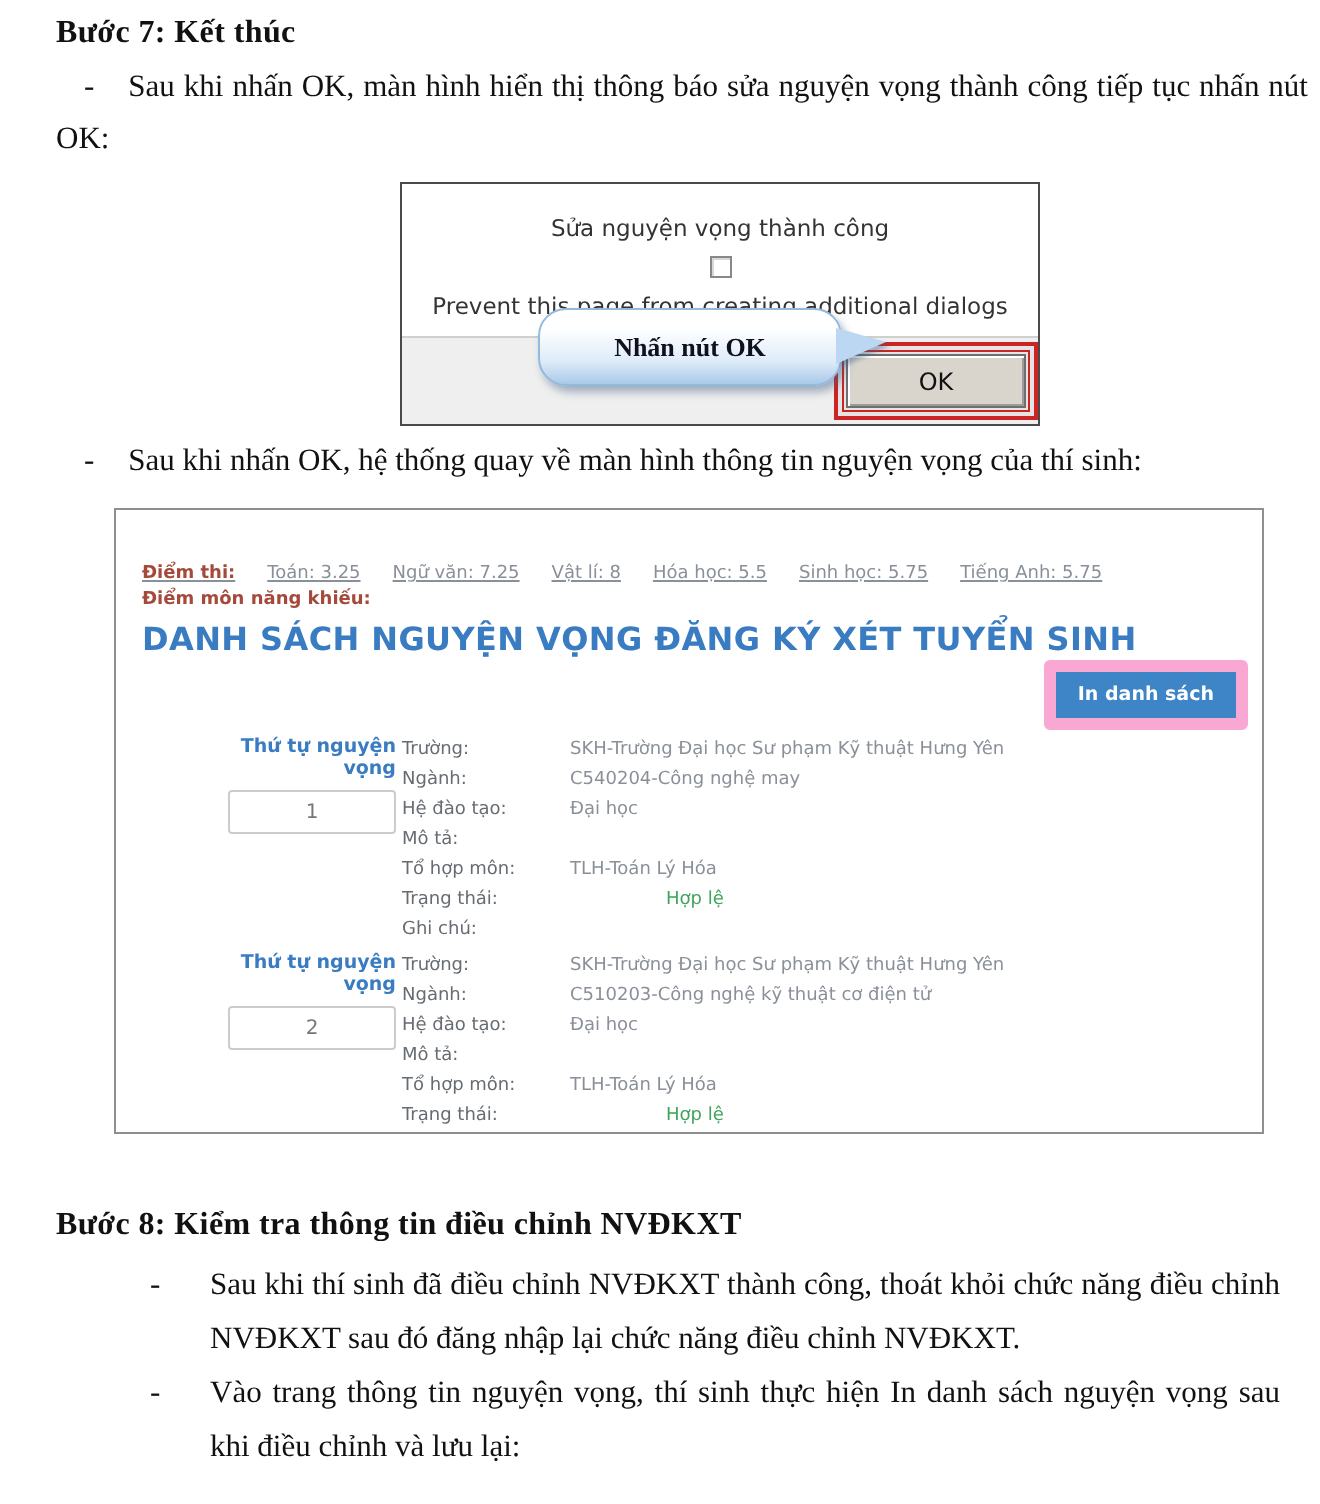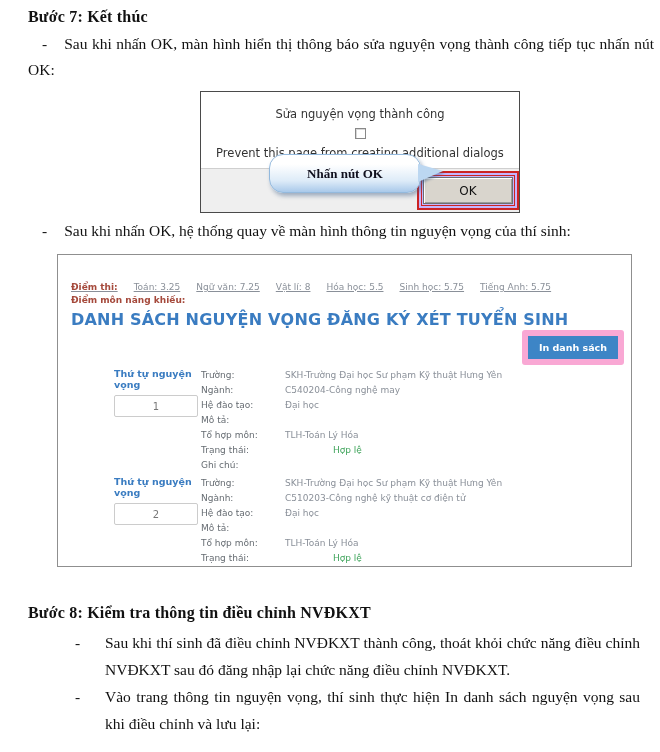--- a/index.html
+++ b/index.html
@@ -92,21 +92,21 @@
     border-bottom: 11px solid transparent;
     border-left: 25px solid #bcd7f1;
     filter: drop-shadow(2px 2px 1px rgba(60,90,130,0.4));
   }
   .ok-frame {
     position: absolute;
     left: 216px; top: 79px;
     width: 102px; height: 39px;
     border: 2px solid #cc2323;
     padding: 2px;
-    background: #c4b5fd;
+    background: #e5e5e5;
     z-index: 2;
   }
   .ok-frame-inner {
     width: 100%; height: 100%;
     border: 1px solid #cc2323;
     padding: 1px;
   }
   .ok-btn {
     width: 100%; height: 100%;
     background: #d9d5cd;
@@ -174,21 +174,21 @@
     font-weight: bold;
     cursor: pointer;
   }
   .entry { position: absolute; left: 0; width: 100%; }
   .entry1 { top: 112px; }
   .entry2 { top: 220px; }
   .order-col {
     position: absolute;
     left: 56px; top: 1px;
     width: 84px;
-    text-align: left;
+    text-align: right;
   }
   .order-label {
     font-size: 9.5px;
     font-weight: bold;
     color: #3a7cc1;
   }
   .order-box {
     margin-top: 5px;
     height: 22px;
     background: #fff;

